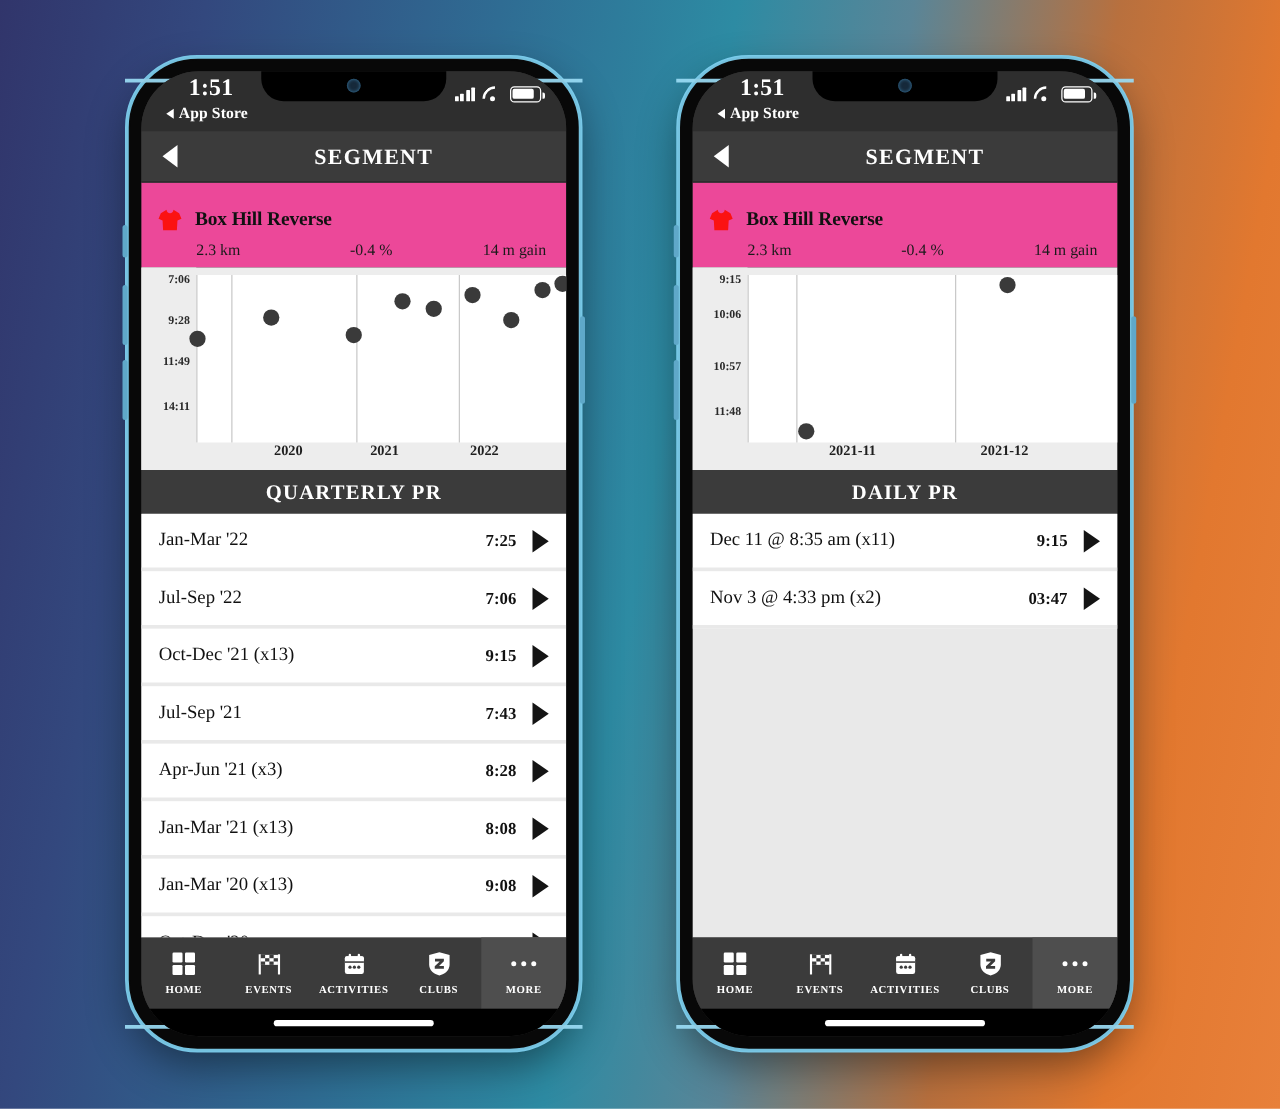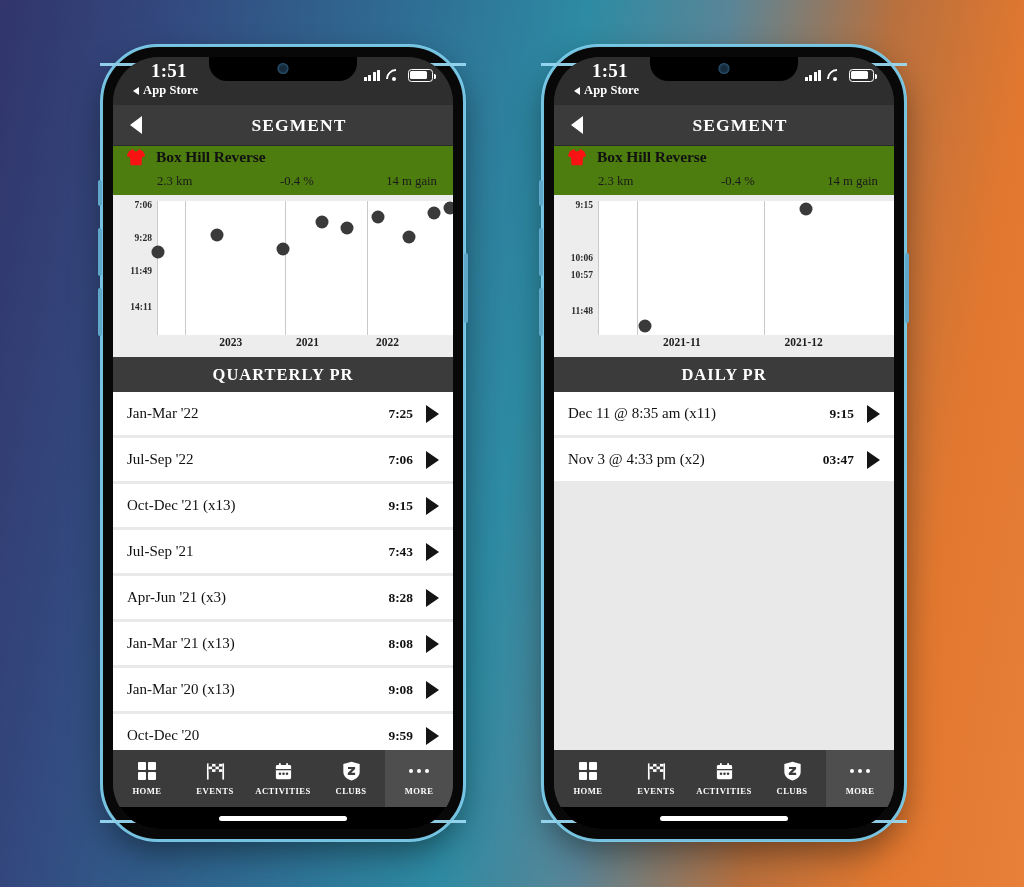--- a/index.html
+++ b/index.html
@@ -138,22 +138,22 @@
   }
   .nav-title {
     width:100%; text-align:center;
     color:#fff; font-weight:800; font-size:17.5px;
     letter-spacing:1.1px;
   }
 
   
   .seg-head {
     flex:0 0 auto;
-    background:#4d7c0f;
-    padding:0 14px 6px 12px;
+    background:#ec4899;
+    padding:19px 14px 6px 12px;
   }
   .seg-title-row { display:flex; align-items:center; gap:9px; }
   .jersey {
     width:22px; height:22px; position:relative; flex:0 0 auto;
   }
   .jersey svg { display:block; }
   .seg-title {
     font-size:15.5px; font-weight:800; color:#111; letter-spacing:-.1px;
   }
   .seg-stats {
@@ -321,21 +321,21 @@
               <span class="dot" style="left:20%;top:25%"></span>
               <span class="dot" style="left:42.5%;top:36%"></span>
               <span class="dot" style="left:55.5%;top:16%"></span>
               <span class="dot" style="left:64%;top:20%"></span>
               <span class="dot" style="left:74.5%;top:12%"></span>
               <span class="dot" style="left:85%;top:27%"></span>
               <span class="dot" style="left:93.5%;top:9%"></span>
               <span class="dot" style="left:99%;top:5%"></span>
             </div>
             <div class="chart-xlabels">
-              <span class="xt" style="left:21%">2023</span>
+              <span class="xt" style="left:21%">2020</span>
               <span class="xt" style="left:47%">2021</span>
               <span class="xt" style="left:74%">2022</span>
             </div>
           </div>
         </div>
         <div class="section-title">QUARTERLY PR</div>
         <div class="pr-list">
           <div class="pr-row">
             <span class="pr-label">Jan-Mar '22</span>
             <span class="pr-time">7:25</span>
@@ -489,21 +489,21 @@
           </div>
           <div class="seg-stats">
             <span class="s1">2.3 km</span>
             <span class="s2">-0.4 %</span>
             <span class="s3">14 m gain</span>
           </div>
         </div>
         <div class="chart-wrap">
           <div class="chart-yaxis">
             <span class="ytick" style="top:9.54px">9:15</span>
-            <span class="ytick" style="top:63px">10:06</span>
+            <span class="ytick" style="top:38px">10:06</span>
             <span class="ytick" style="top:80.34px">10:57</span>
             <span class="ytick" style="top:115.74000000000001px">11:48</span>
           </div>
           <div class="chart-body">
             <div class="plot">
               <span class="vline" style="left:13%"></span>
               <span class="vline" style="left:56%"></span>
               <span class="dot" style="left:15.5%;top:93%"></span>
               <span class="dot" style="left:70%;top:6%"></span>
             </div>

